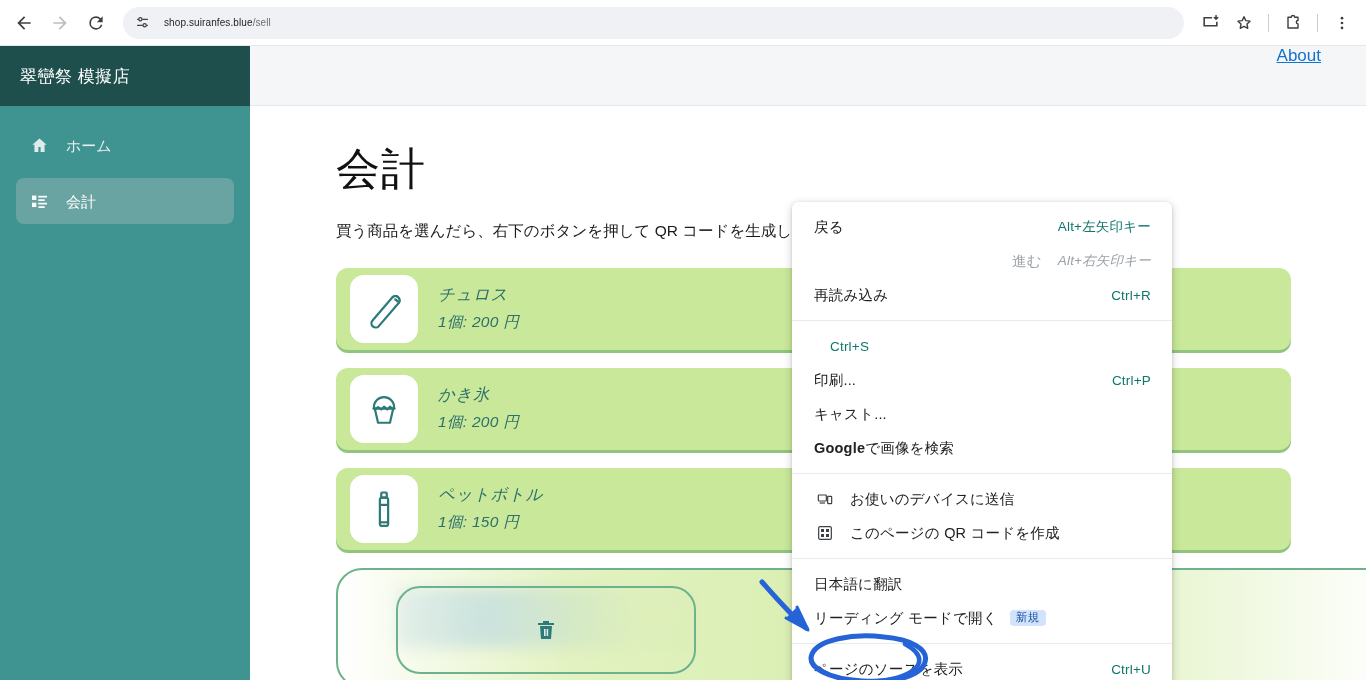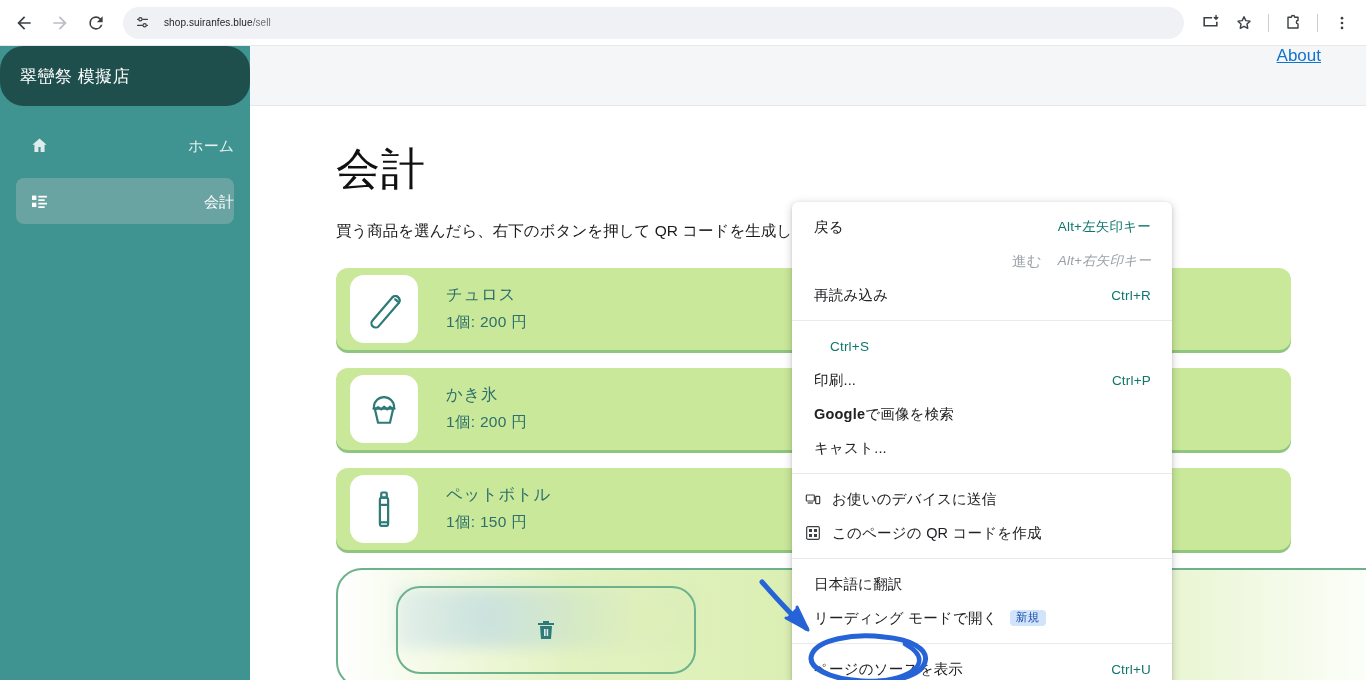--- a/index.html
+++ b/index.html
@@ -74,37 +74,35 @@
   .sidebar {
     position: absolute; left: 0; top: 0;
     width: 250px; height: 634px;
     background: #3f9391;
   }
   .sidebar-header {
     height: 60px;
     background: #1e4f4d;
     display: flex; align-items: center;
     padding-left: 20px;
-    border-radius: 24px;
   }
   .sidebar-title {
     color: #ffffff;
     font-size: 17px;
     letter-spacing: 0.5px;
   }
   .sidebar-nav { padding: 16px 16px 0 16px; }
   .nav-item {
     display: flex; align-items: center;
     height: 46px;
     border-radius: 8px;
     padding-left: 10px;
     margin-bottom: 10px;
     color: #e6efee;
     font-size: 15px;
-    justify-content: space-between;
   }
   .nav-item.active {
     background: #69a4a2;
     color: #ffffff;
   }
   .nav-item .nav-ico {
     width: 26px; height: 22px;
     display: flex; align-items: center; justify-content: center;
     margin-right: 14px;
     flex: 0 0 auto;
@@ -157,21 +155,21 @@
     padding-left: 14px;
     margin-bottom: 18px;
   }
   .card-thumb {
     width: 68px; height: 68px;
     background: #ffffff;
     border-radius: 14px;
     display: flex; align-items: center; justify-content: center;
     flex: 0 0 auto;
   }
-  .card-text { margin-left: 28px; }
+  .card-text { margin-left: 20px; font-style: italic; }
   .card-name {
     font-size: 16.5px;
     color: #2d6f6d;
     letter-spacing: 0.6px;
     margin-bottom: 6px;
   }
   .card-price {
     font-size: 15.5px;
     color: #2d6f6d;
     letter-spacing: 0.3px;
@@ -232,21 +230,21 @@
   }
   .ctx-item .ctx-label { flex: 1 1 auto; letter-spacing: 0.2px; }
   .ctx-item .ctx-accel {
     color: #0f766e;
     font-size: 13.5px;
     letter-spacing: 0.2px;
     margin-left: 16px;
   }
   .ctx-item.disabled { color: #9aa0a6; text-align: right; }
   .ctx-item.disabled .ctx-accel { color: #9aa0a6; font-style: italic; }
-  .ctx-item.has-icon { padding-left: 4px; }
+  .ctx-item.has-icon { padding-left: 16px; gap: 6px; }
   .ctx-sep {
     height: 1px;
     background: #e8eaed;
     margin: 8px 0;
   }
   .badge-new {
     background: #d2e3fc;
     color: #174ea6;
     font-size: 11.5px;
     padding: 2px 6px 3px 6px;
@@ -455,25 +453,25 @@
     <div class="ctx-sep"></div>
 
     <div class="ctx-item">
       <span class="ctx-accel">Ctrl+S</span>
     </div>
     <div class="ctx-item">
       <span class="ctx-label">印刷...</span>
       <span class="ctx-accel">Ctrl+P</span>
     </div>
     <div class="ctx-item">
-      <span class="ctx-label"><span class="ctx-bold-prefix">Google</span><span>で画像を検索</span></span>
-    </div>
-    <div class="ctx-item">
       <span class="ctx-label">キャスト...</span>
       <span class="ctx-accel"></span>
+    </div>
+    <div class="ctx-item">
+      <span class="ctx-label"><span class="ctx-bold-prefix">Google</span><span>で画像を検索</span></span>
     </div>
 
     <div class="ctx-sep"></div>
 
     <div class="ctx-item has-icon">
       <span class="ctx-ico">
         <svg width="16" height="16" viewBox="0 0 24 24">
           <rect x="2" y="6" width="12" height="9" rx="1" fill="none" stroke="#3c4043" stroke-width="1.8"></rect>
           <rect x="16" y="8" width="6" height="11" rx="1" fill="none" stroke="#3c4043" stroke-width="1.8"></rect>
           <line x1="4" y1="18" x2="12" y2="18" stroke="#3c4043" stroke-width="1.8"></line>

